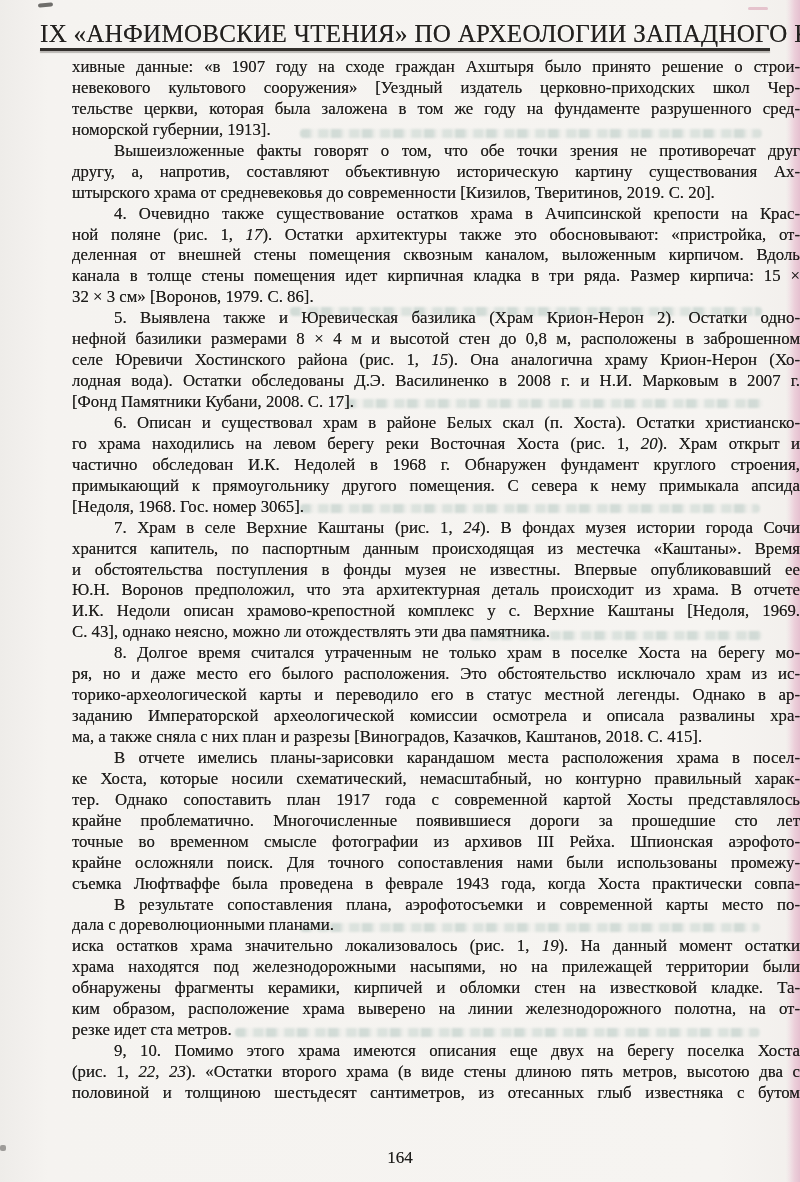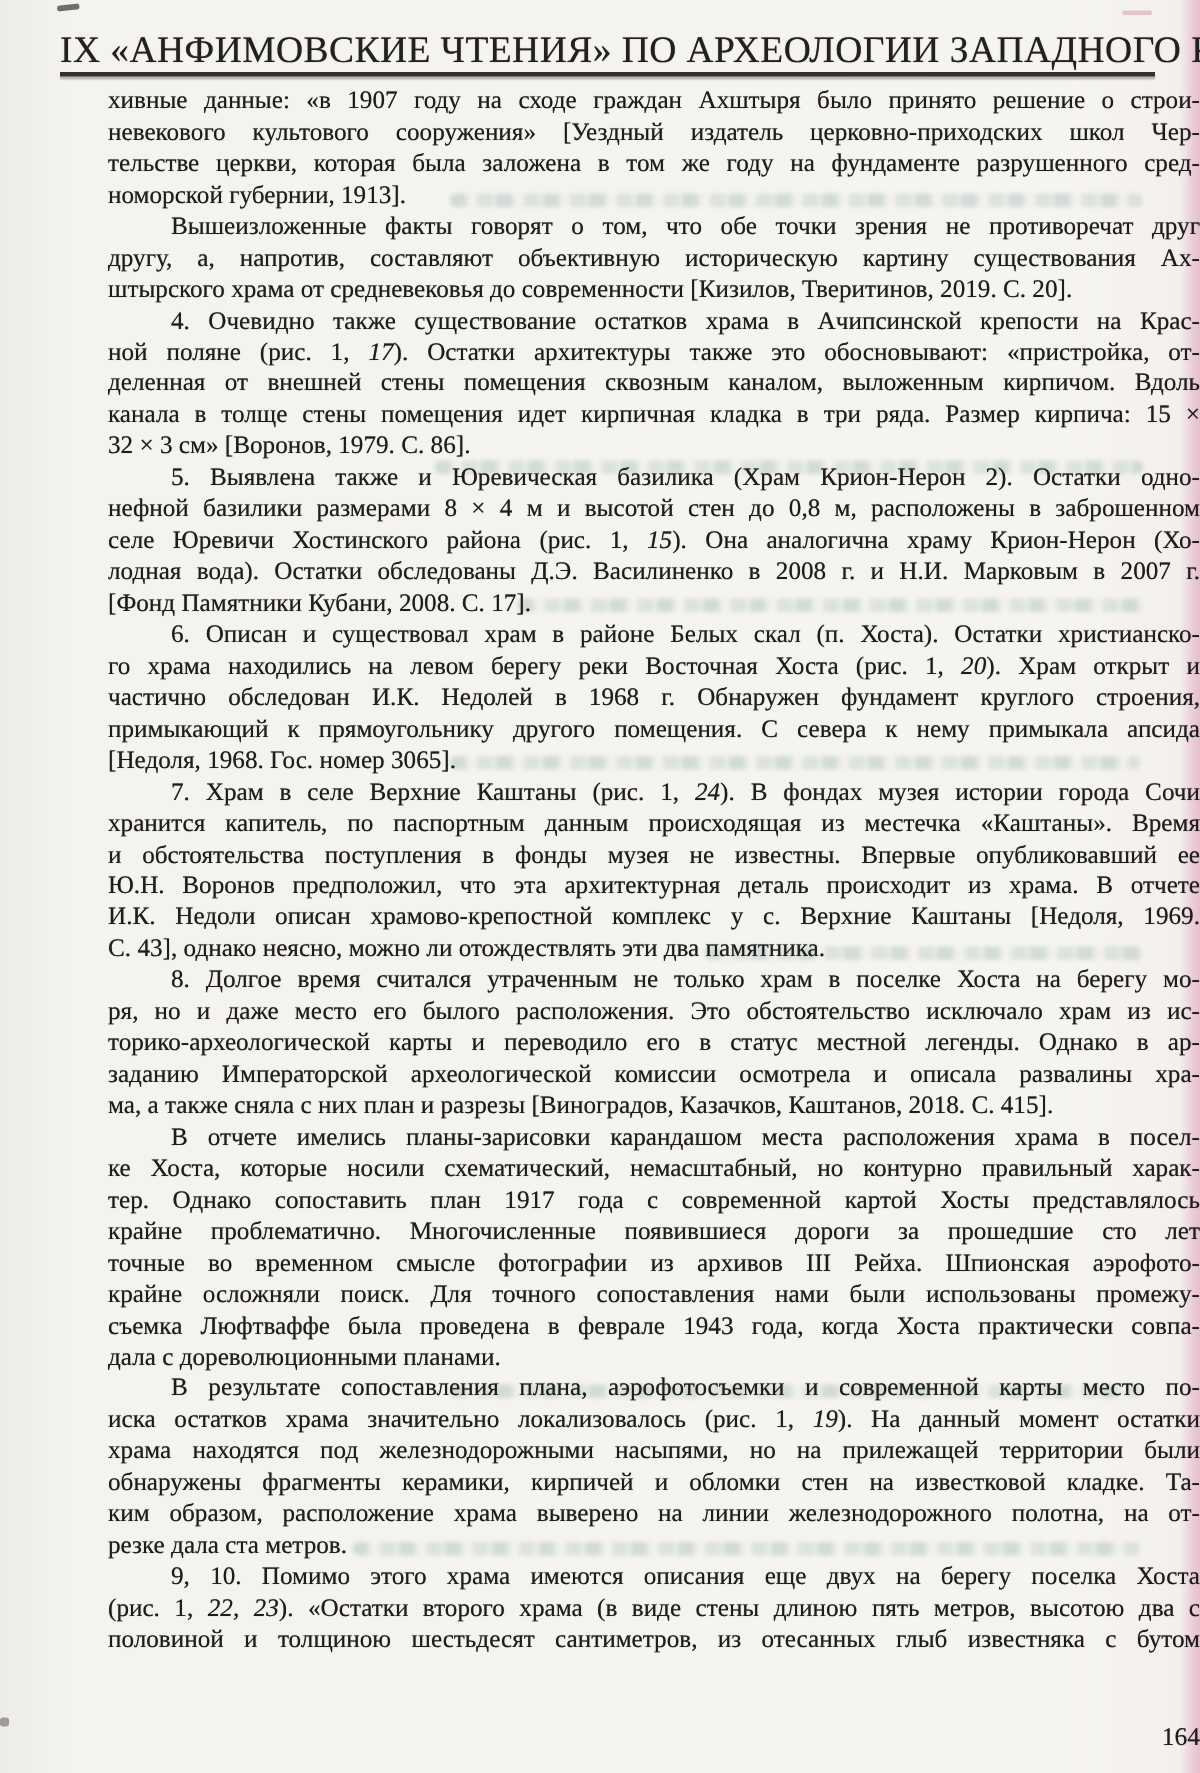--- a/index.html
+++ b/index.html
@@ -74,21 +74,21 @@
   .line.indent {
     text-indent: 42px;
   }
   .line i {
   }
   .page-number {
     position: absolute;
     top: 1148px;
     left: 0;
     width: 800px;
-    text-align: right;
+    text-align: center;
     font-size: 17px;
     text-shadow: 0 0 0.5px rgba(30,29,27,0.6);
   }
   
   .ghost {
     position: absolute;
     height: 9px;
     border-radius: 4px;
     background: repeating-linear-gradient(90deg,
       rgba(106,150,140,0.30) 0px, rgba(106,150,140,0.30) 9px,
@@ -169,27 +169,27 @@
       <div class="line">торико-археологической карты и переводило его в статус местной легенды. Однако в ар-</div>
       <div class="line">заданию Императорской археологической комиссии осмотрела и описала развалины хра-</div>
       <div class="line end">ма, а также сняла с них план и разрезы [Виноградов, Казачков, Каштанов, 2018. С. 415].</div>
       <div class="line indent">В отчете имелись планы-зарисовки карандашом места расположения храма в посел-</div>
       <div class="line">ке Хоста, которые носили схематический, немасштабный, но контурно правильный харак-</div>
       <div class="line">тер. Однако сопоставить план 1917 года с современной картой Хосты представлялось</div>
       <div class="line">крайне проблематично. Многочисленные появившиеся дороги за прошедшие сто лет</div>
       <div class="line">точные во временном смысле фотографии из архивов III Рейха. Шпионская аэрофото-</div>
       <div class="line">крайне осложняли поиск. Для точного сопоставления нами были использованы промежу-</div>
       <div class="line">съемка Люфтваффе была проведена в феврале 1943 года, когда Хоста практически совпа-</div>
+      <div class="line indent">В результате сопоставления плана, аэрофотосъемки и современной карты место по-</div>
       <div class="line end">дала с дореволюционными планами.</div>
-      <div class="line indent">В результате сопоставления плана, аэрофотосъемки и современной карты место по-</div>
       <div class="line">иска остатков храма значительно локализовалось (рис. 1, <i>19</i>). На данный момент остатки</div>
       <div class="line">храма находятся под железнодорожными насыпями, но на прилежащей территории были</div>
       <div class="line">обнаружены фрагменты керамики, кирпичей и обломки стен на известковой кладке. Та-</div>
       <div class="line">ким образом, расположение храма выверено на линии железнодорожного полотна, на от-</div>
-      <div class="line end">резке дала ста метров.</div>
+      <div class="line end">резке идет ста метров.</div>
       <div class="line indent">9, 10. Помимо этого храма имеются описания еще двух на берегу поселка Хоста</div>
       <div class="line">(рис. 1, <i>22, 23</i>). «Остатки второго храма (в виде стены длиною пять метров, высотою два с</div>
       <div class="line">половиной и толщиною шестьдесят сантиметров, из отесанных глыб известняка с бутом</div>
     </div>
 
   <div class="page-number">164</div>
 
 </div>
 
 </body></html>

